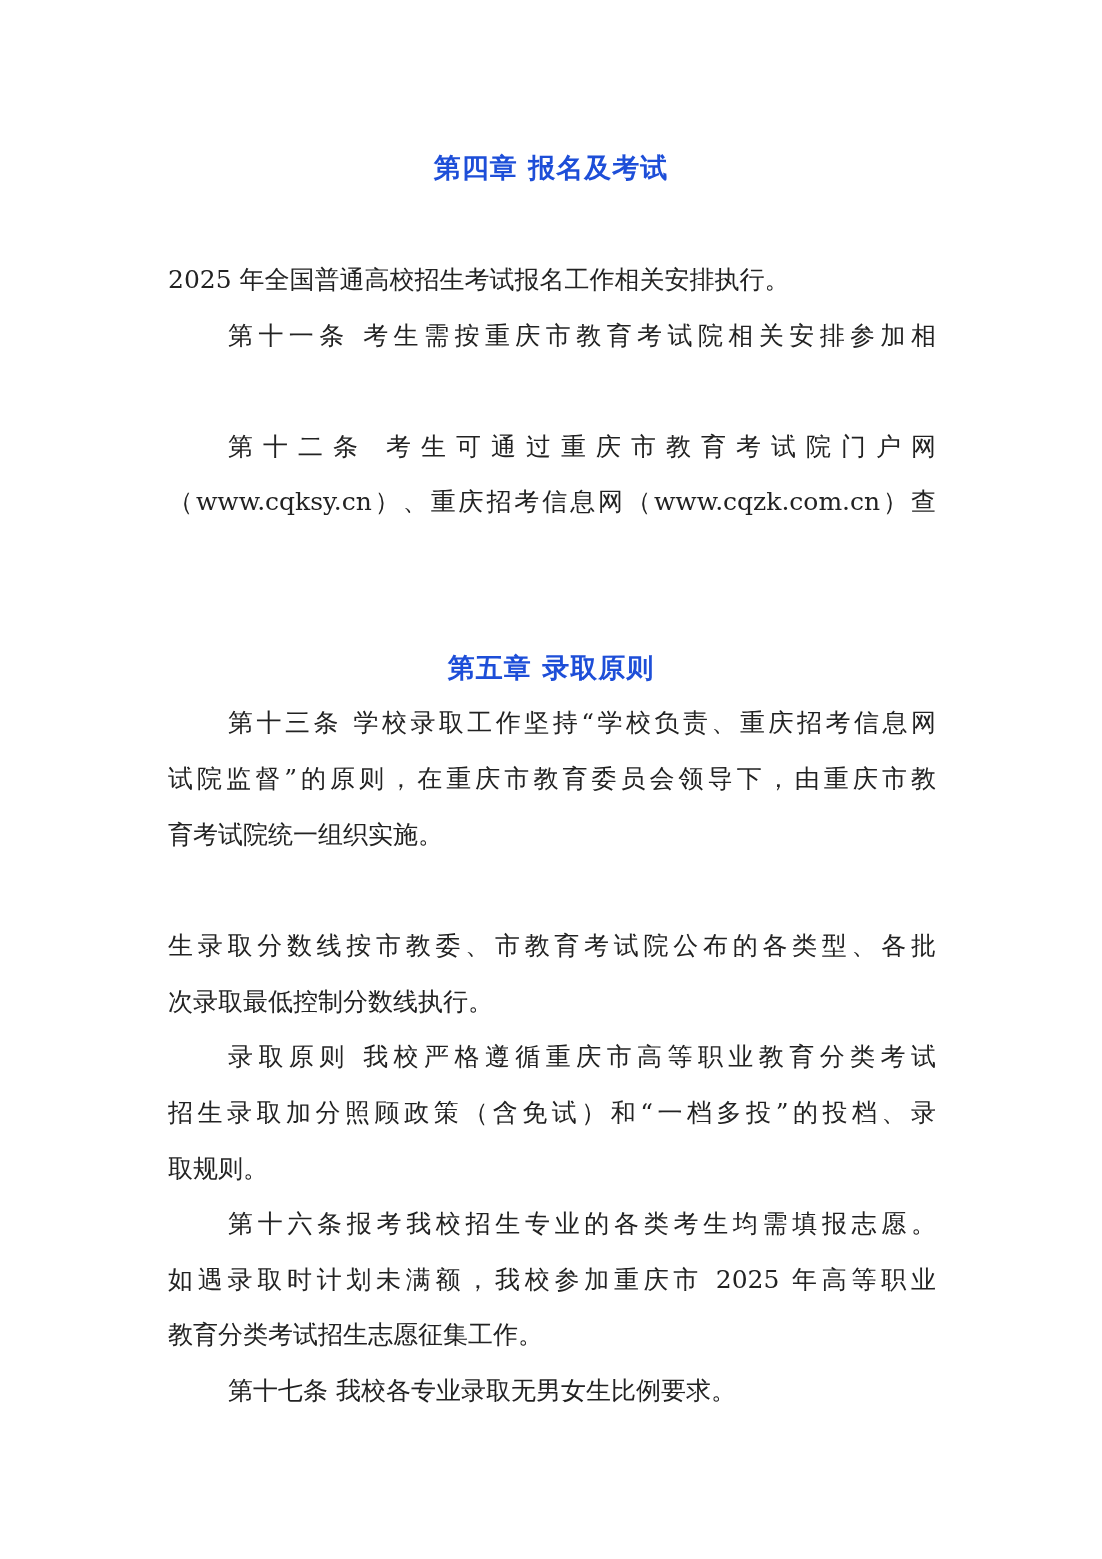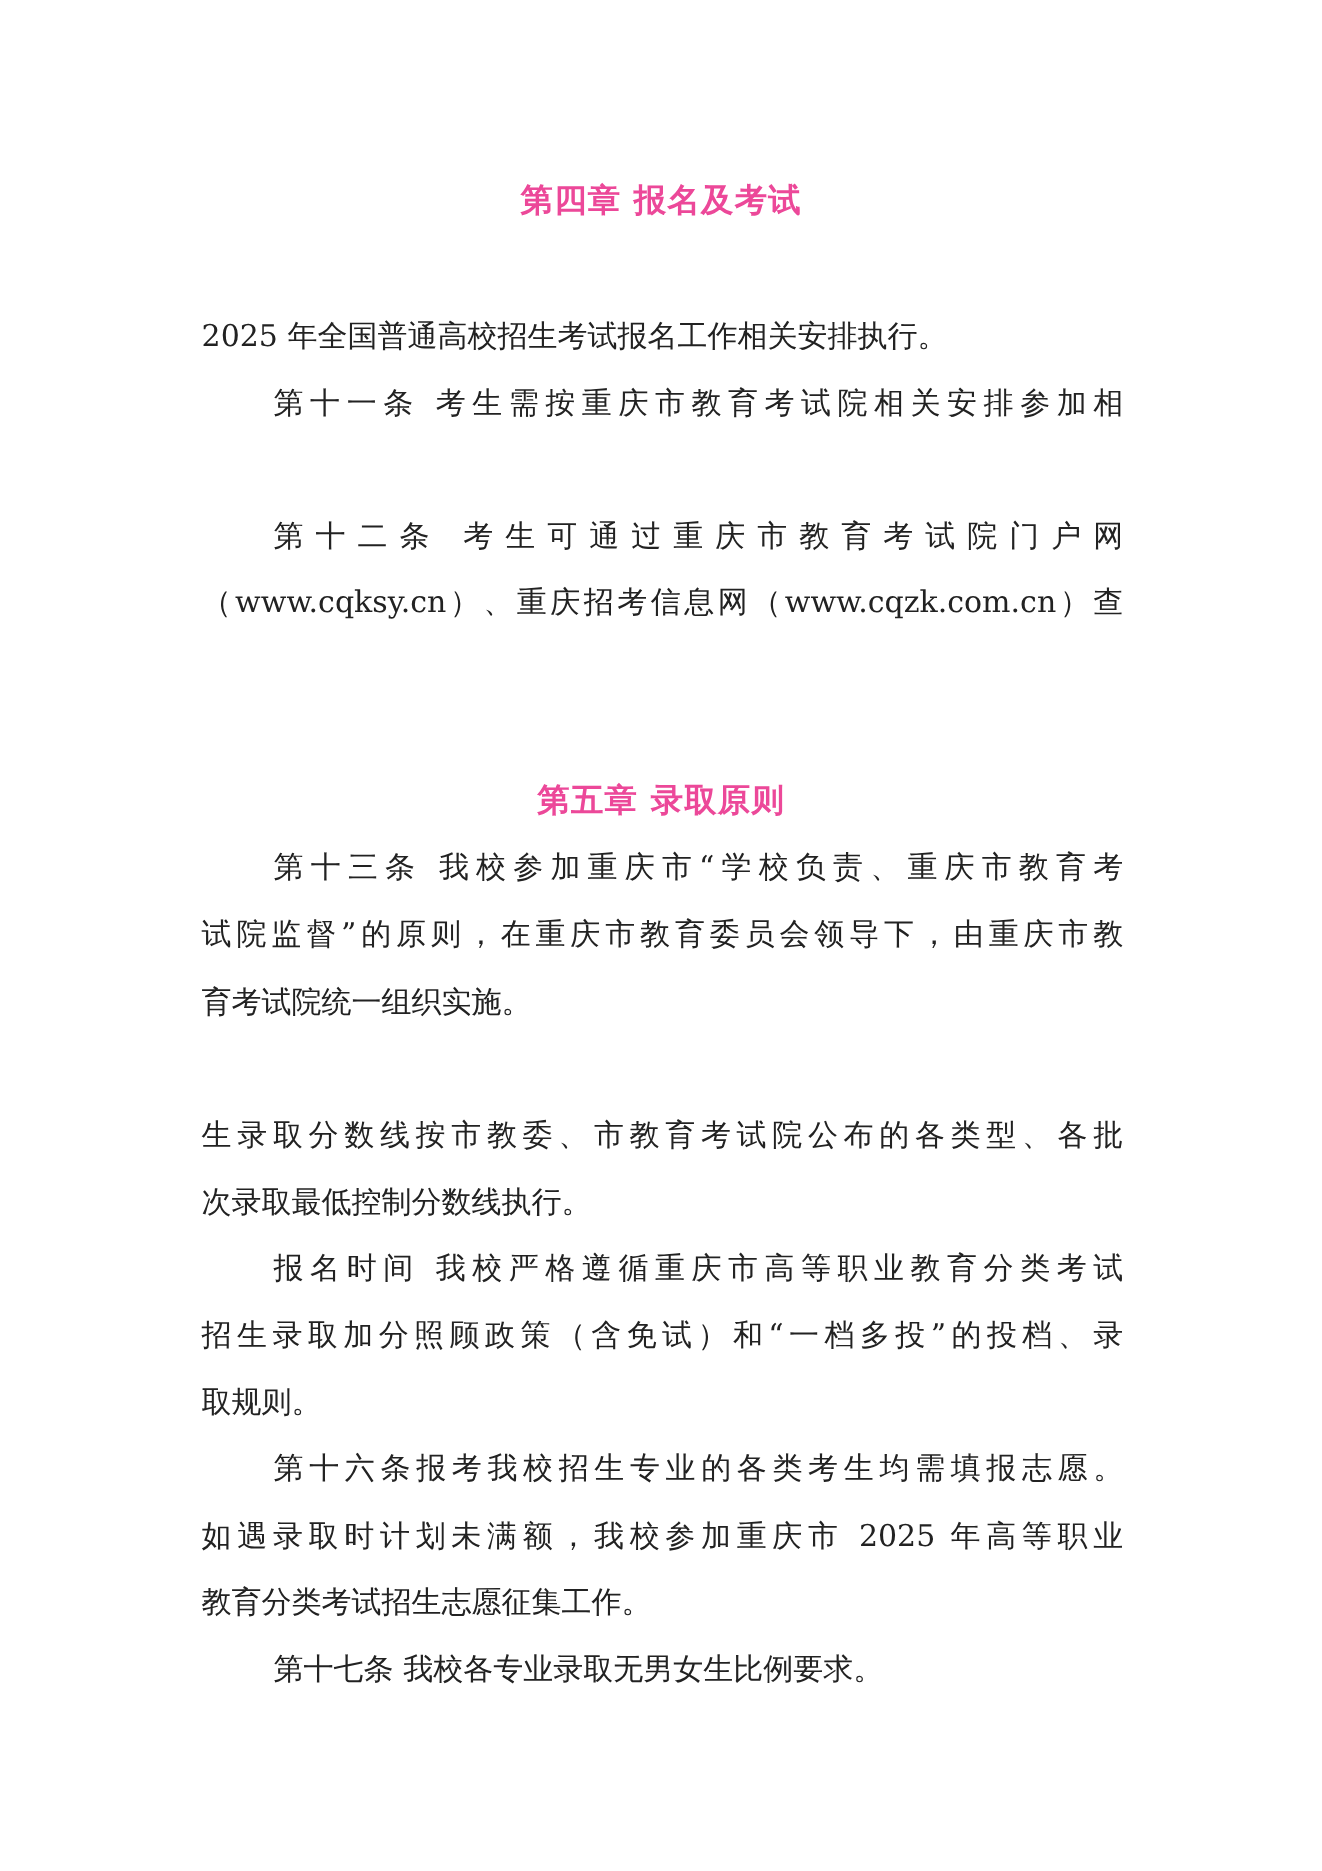--- a/index.html
+++ b/index.html
@@ -24,21 +24,21 @@
     }
     .heading {
       position: absolute;
       left: 0;
       width: 1102px;
       text-align: center;
       font-family: "DejaVu Sans", "Liberation Sans", sans-serif;
       font-weight: bold;
       font-size: 27px;
       line-height: 36px;
-      color: #ec4899;
+      color: #1d4ed8;
       letter-spacing: 1px;
     }
     .line {
       position: absolute;
       left: 168px;
       width: 768px;
       font-size: 25px;
       line-height: 36px;
       white-space: nowrap;
       color: #222;
@@ -57,28 +57,28 @@
 
   <div class="line last" style="top:262px">2025 年全国普通高校招生考试报名工作相关安排执行。</div>
 
   <div class="line indent" style="top:318px">第十一条 考生需按重庆市教育考试院相关安排参加相</div>
 
   <div class="line indent" style="top:429px">第十二条 考生可通过重庆市教育考试院门户网</div>
   <div class="line" style="top:484px">（www.cqksy.cn）、重庆招考信息网（www.cqzk.com.cn）查</div>
 
   <div class="heading" style="top:650px">第五章  录取原则</div>
 
-  <div class="line indent" style="top:705px">第十三条 我校参加重庆市“学校负责、重庆市教育考</div>
+  <div class="line indent" style="top:705px">第十三条 学校录取工作坚持“学校负责、重庆招考信息网</div>
   <div class="line" style="top:761px">试院监督”的原则，在重庆市教育委员会领导下，由重庆市教</div>
   <div class="line last" style="top:817px">育考试院统一组织实施。</div>
 
   <div class="line" style="top:928px">生录取分数线按市教委、市教育考试院公布的各类型、各批</div>
   <div class="line last" style="top:984px">次录取最低控制分数线执行。</div>
 
-  <div class="line indent" style="top:1039px">报名时间 我校严格遵循重庆市高等职业教育分类考试</div>
+  <div class="line indent" style="top:1039px">录取原则 我校严格遵循重庆市高等职业教育分类考试</div>
   <div class="line" style="top:1095px">招生录取加分照顾政策（含免试）和“一档多投”的投档、录</div>
   <div class="line last" style="top:1151px">取规则。</div>
 
   <div class="line indent" style="top:1206px">第十六条报考我校招生专业的各类考生均需填报志愿。</div>
   <div class="line" style="top:1262px">如遇录取时计划未满额，我校参加重庆市 2025 年高等职业</div>
   <div class="line last" style="top:1317px">教育分类考试招生志愿征集工作。</div>
 
   <div class="line indent last" style="top:1373px">第十七条 我校各专业录取无男女生比例要求。</div>
 
 </div>

